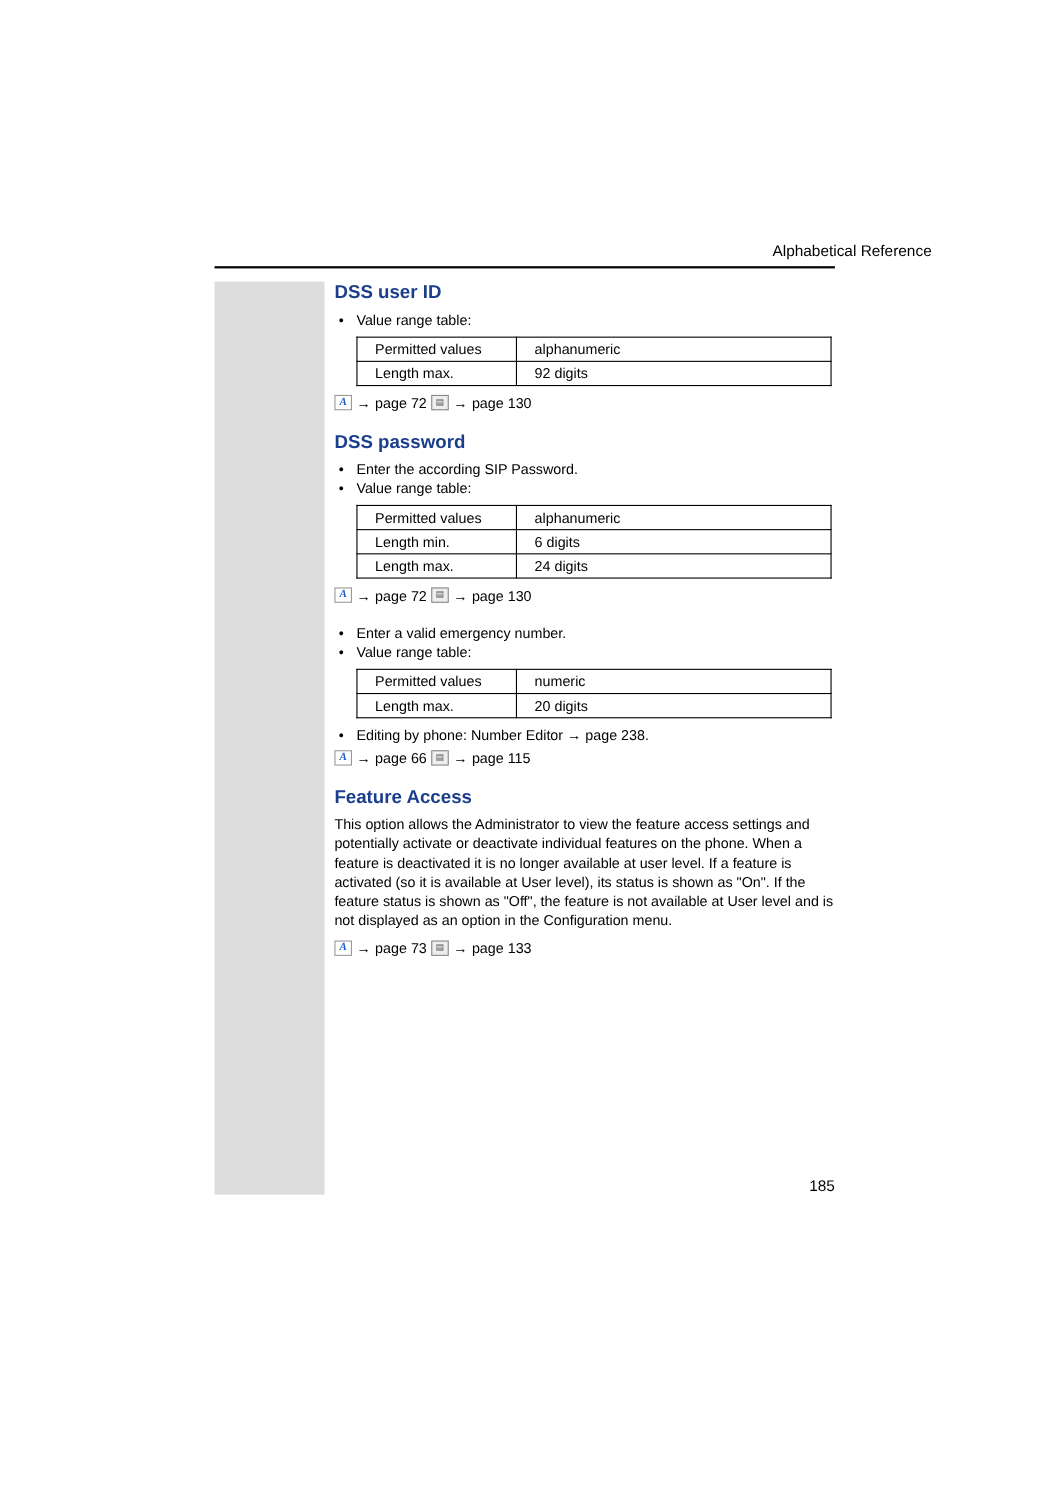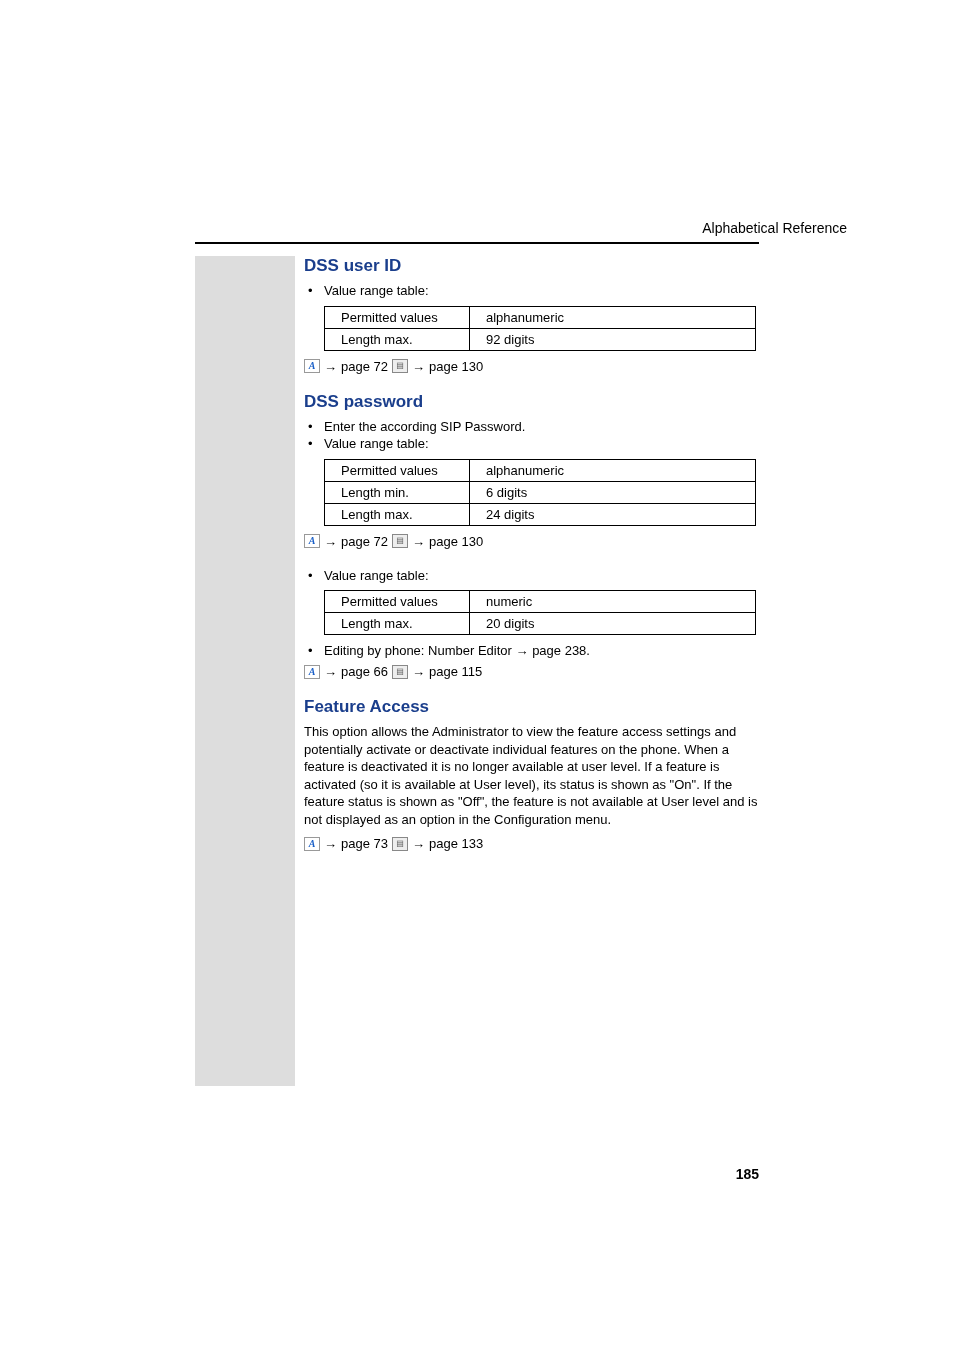--- a/index.html
+++ b/index.html
@@ -21,21 +21,21 @@
   .refline { font-size: 13px; color: #000; display: flex; align-items: center; gap: 4px; margin-top: 4px; margin-bottom: 18px; }
   .refline.nogap { margin-bottom: 10px; }
   .icon-box { display: inline-flex; align-items: center; justify-content: center; width: 16px; height: 14px; border: 1px solid #888; font-size: 10px; line-height: 1; }
   .icon-a { color: #1a5fc7; font-weight: bold; font-family: Georgia, serif; font-style: italic; border-color: #999; }
   .icon-sheet { background: #eee; font-size: 8px; color: #555; }
   .arrow { color: #000; font-size: 13px; }
   .pagelink { color: #000; }
   .para { font-size: 13px; line-height: 1.35; margin-bottom: 8px; text-align: left; }
   .inline-editor { font-size: 13px; padding-left: 20px; position: relative; margin-bottom: 6px; }
   .inline-editor::before { content: "•"; position: absolute; left: 4px; top: 0; }
-  .pagenum { position: absolute; right: 195px; top: 1166px; font-weight: bold; font-size: 14px; }
+  .pagenum { position: absolute; right: 195px; top: 1070px; font-weight: normal; font-size: 14px; }
 </style>
 </head>
 <body>
 
 <div class="page">
   <div class="header">
     <div class="header-text">Alphabetical Reference</div>
     <hr class="header-rule">
   </div>
 
@@ -92,20 +92,21 @@
     <div class="refline">
       <span class="icon-box icon-a">A</span>
       <span class="arrow">→</span>
       <span class="pagelink">page 72</span>
       <span class="icon-box icon-sheet">▤</span>
       <span class="arrow">→</span>
       <span class="pagelink">page 130</span>
     </div>
 
     <ul class="bullets">
+      <li>Enter a valid emergency number.</li>
       <li>Value range table:</li>
     </ul>
     <table class="range">
       <tbody>
           <tr>
         <td>Permitted values</td>
         <td>numeric</td>
       </tr>
       <tr>
         <td>Length max.</td>

